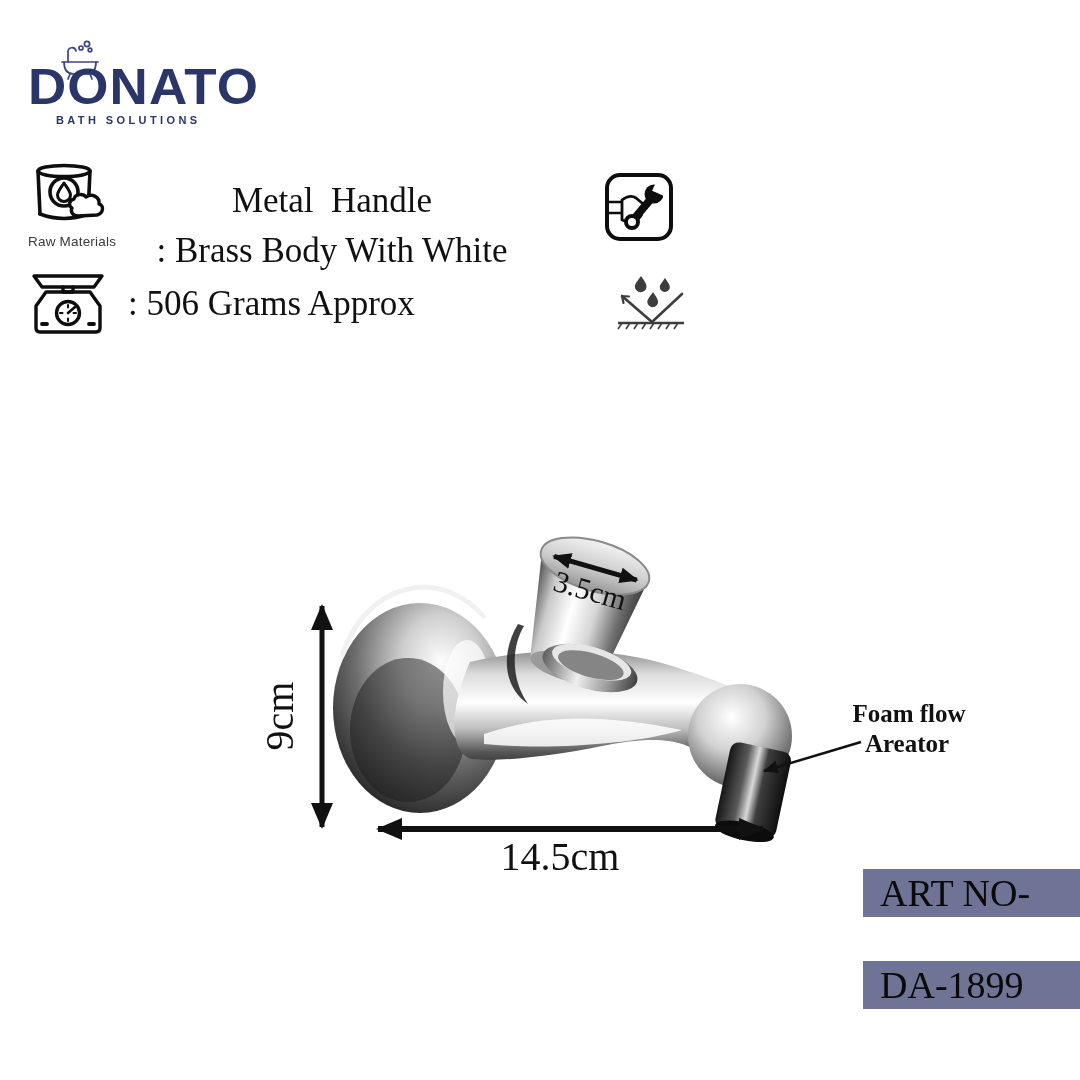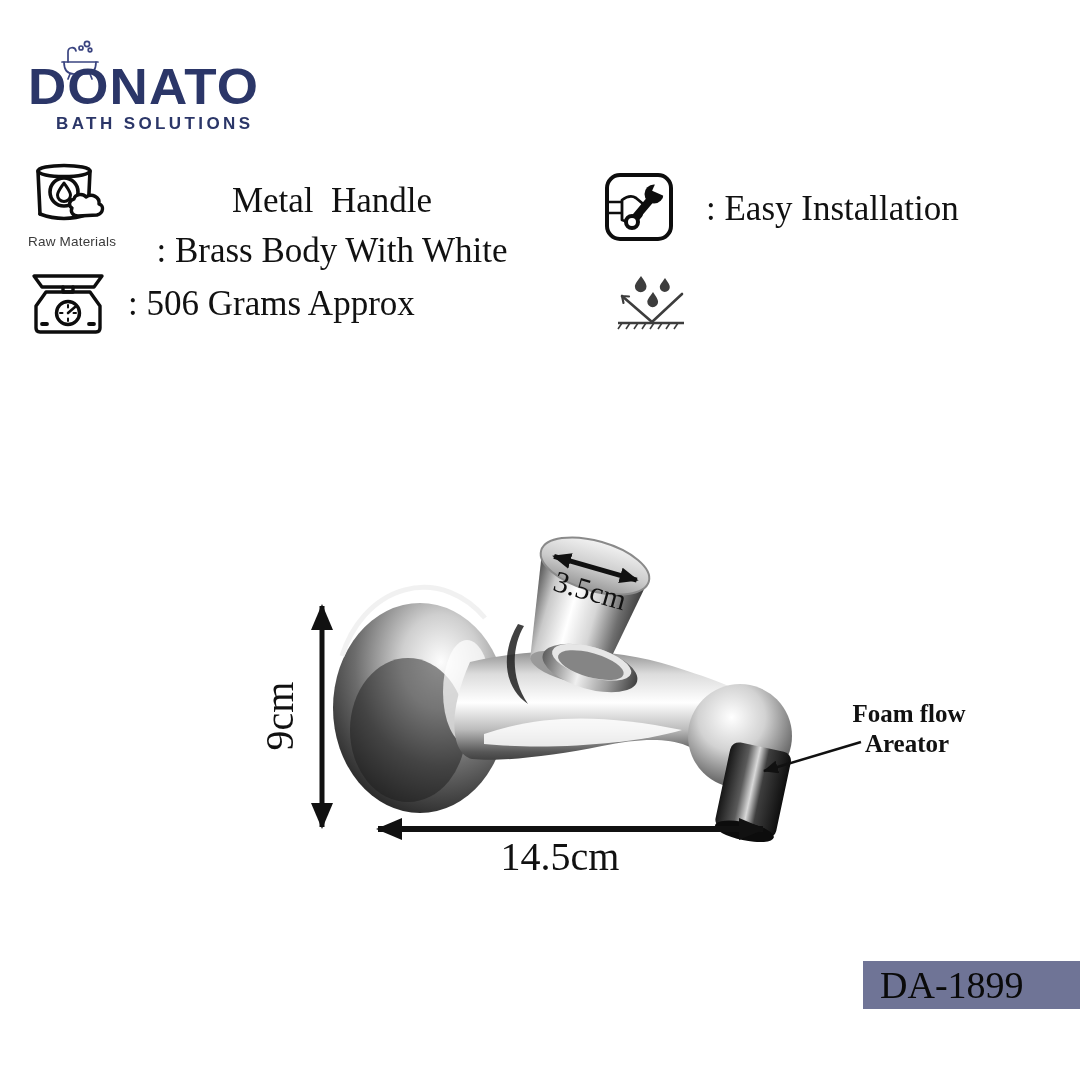--- a/index.html
+++ b/index.html
@@ -15,21 +15,21 @@
   .abs{position:absolute;}
 
   
   .brand{
     left:28px;top:26px;font-family:"Liberation Sans",sans-serif;
     font-weight:700;font-size:50px;line-height:1;color:var(--navy);
     letter-spacing:1px;transform:scaleX(1.06);transform-origin:left;
   }
   .tagline{
     left:56px;top:78px;font-family:"Liberation Sans",sans-serif;
-    font-weight:700;font-size:17px;letter-spacing:3.4px;color:var(--navy);
+    font-weight:700;font-size:11px;letter-spacing:3.4px;color:var(--navy);
   }
 
   
   .feat-text{font-size:35px;line-height:1.42;color:var(--ink);white-space:pre-wrap;}
   .brass-block{left:122px;top:140px;width:420px;text-align:center;}
   .grams-text{left:128px;top:243px;text-align:right;}
   .easy-text{left:706px;top:148px;}
   .rust-text{left:706px;top:236px;}
   .icon-caption{
     font-family:"Liberation Sans",sans-serif;font-size:13.5px;color:#3a3a3a;
@@ -110,21 +110,20 @@
       <path d="M18 28 q8 -6 14 -2 l6 5 q3 3 0 6 l-2 2 q3 3 0 6 l-3 3 q-4 4 -9 2 l-6 -2 V28 z" fill="#ffffff" stroke="#0d0d0d" stroke-width="2.8" stroke-linejoin="round"></path>
 
       <g>
         <path d="M30 47 L46 28" stroke="#0d0d0d" stroke-width="8" stroke-linecap="round"></path>
         <circle cx="28" cy="50" r="6" fill="#ffffff" stroke="#0d0d0d" stroke-width="4"></circle>
         <circle cx="50" cy="22" r="9.5" fill="#0d0d0d"></circle>
         <rect x="50" y="10" width="13" height="10" fill="#ffffff" transform="rotate(24 52 15)"></rect>
       </g>
     </g>
   </svg>
-  <div class="abs feat-text easy-text">: Easy Installation</div>
 
   <svg class="abs" style="left:610px;top:234px;" width="80" height="66" viewBox="0 0 80 66">
     <g fill="#3d3d3d">
       <path d="M31 6 c3.4 5 5.5 7.8 5.5 10.4 a5.8 5.8 0 1 1 -11.6 0 c0 -2.6 2.7 -5.4 6.1 -10.4 z"></path>
       <path d="M55 8 c3 4.4 4.8 6.8 4.8 9 a5 5 0 1 1 -10 0 c0 -2.2 2.3 -4.6 5.2 -9 z"></path>
       <path d="M43 22 c3.2 4.8 5.1 7.4 5.1 9.8 a5.4 5.4 0 1 1 -10.8 0 c0 -2.4 2.5 -5 5.7 -9.8 z"></path>
     </g>
     <g stroke="#3d3d3d" stroke-width="2.6" fill="none" stroke-linecap="round">
       <path d="M12 26 L42 52 L72 24"></path>
       <path d="M12 26 l1.5 7 M12 26 l7 0.5" stroke-width="2.2"></path>
@@ -235,17 +234,20 @@
     <text transform="translate(33 220) rotate(-90)" font-size="40" text-anchor="middle">9cm</text>
 
     <line x1="118" y1="333" x2="503" y2="333" stroke="#111" stroke-width="6" marker-start="url(#mA)" marker-end="url(#mA)"></line>
     <text x="300" y="374" font-size="40" text-anchor="middle">14.5cm</text>
 
     <text class="note" x="649" y="226" font-size="25" text-anchor="middle">Foam flow</text>
     <text class="note" x="647" y="256" font-size="25" text-anchor="middle">Areator</text>
     <line x1="601" y1="246" x2="504" y2="275" stroke="#111" stroke-width="2.5" marker-end="url(#mT)"></line>
   </svg>
 
+  <div class="abs badge b1">
+    <span>ART NO-</span>
+  </div>
   <div class="abs badge b2">
     <span>DA-1899</span>
   </div>
 
 </div>
 
 </body></html>

